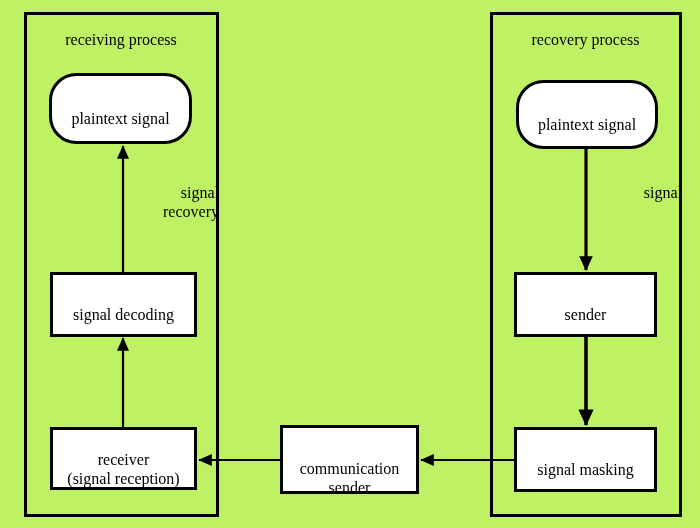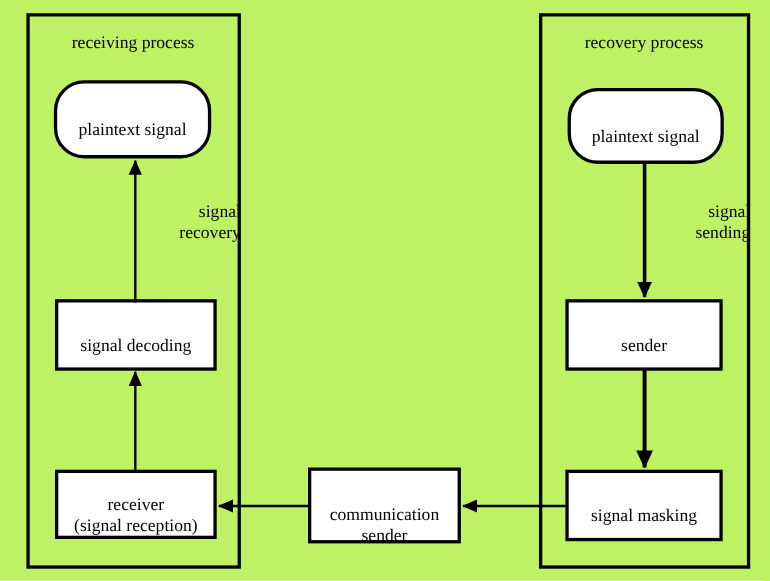--- a/index.html
+++ b/index.html
@@ -124,21 +124,20 @@
 
   <div class="node-label" style="left:515px; top:273px; width:141px; height:63px;">sender</div>
 
   <div class="edge-label" style="left:133px; top:183px; width:86px;">
     <div>signal</div>
     <div>recovery</div>
   </div>
 
   <div class="edge-label" style="left:596px; top:183px; width:86px;">
     <div>signal</div>
-    <div>sending</div>
   </div>
 
   <div class="hit" style="left:50px; top:74px; width:141px; height:69px;"></div>
   <div class="hit" style="left:51px; top:273px; width:145px; height:63px;"></div>
   <div class="hit" style="left:51px; top:428px; width:145px; height:61px;"></div>
   <div class="hit" style="left:281px; top:426px; width:137px; height:67px;"></div>
   <div class="hit" style="left:517px; top:81px; width:140px; height:67px;"></div>
   <div class="hit" style="left:515px; top:273px; width:141px; height:63px;"></div>
   <div class="hit" style="left:515px; top:428px; width:141px; height:63px;"></div>
 

